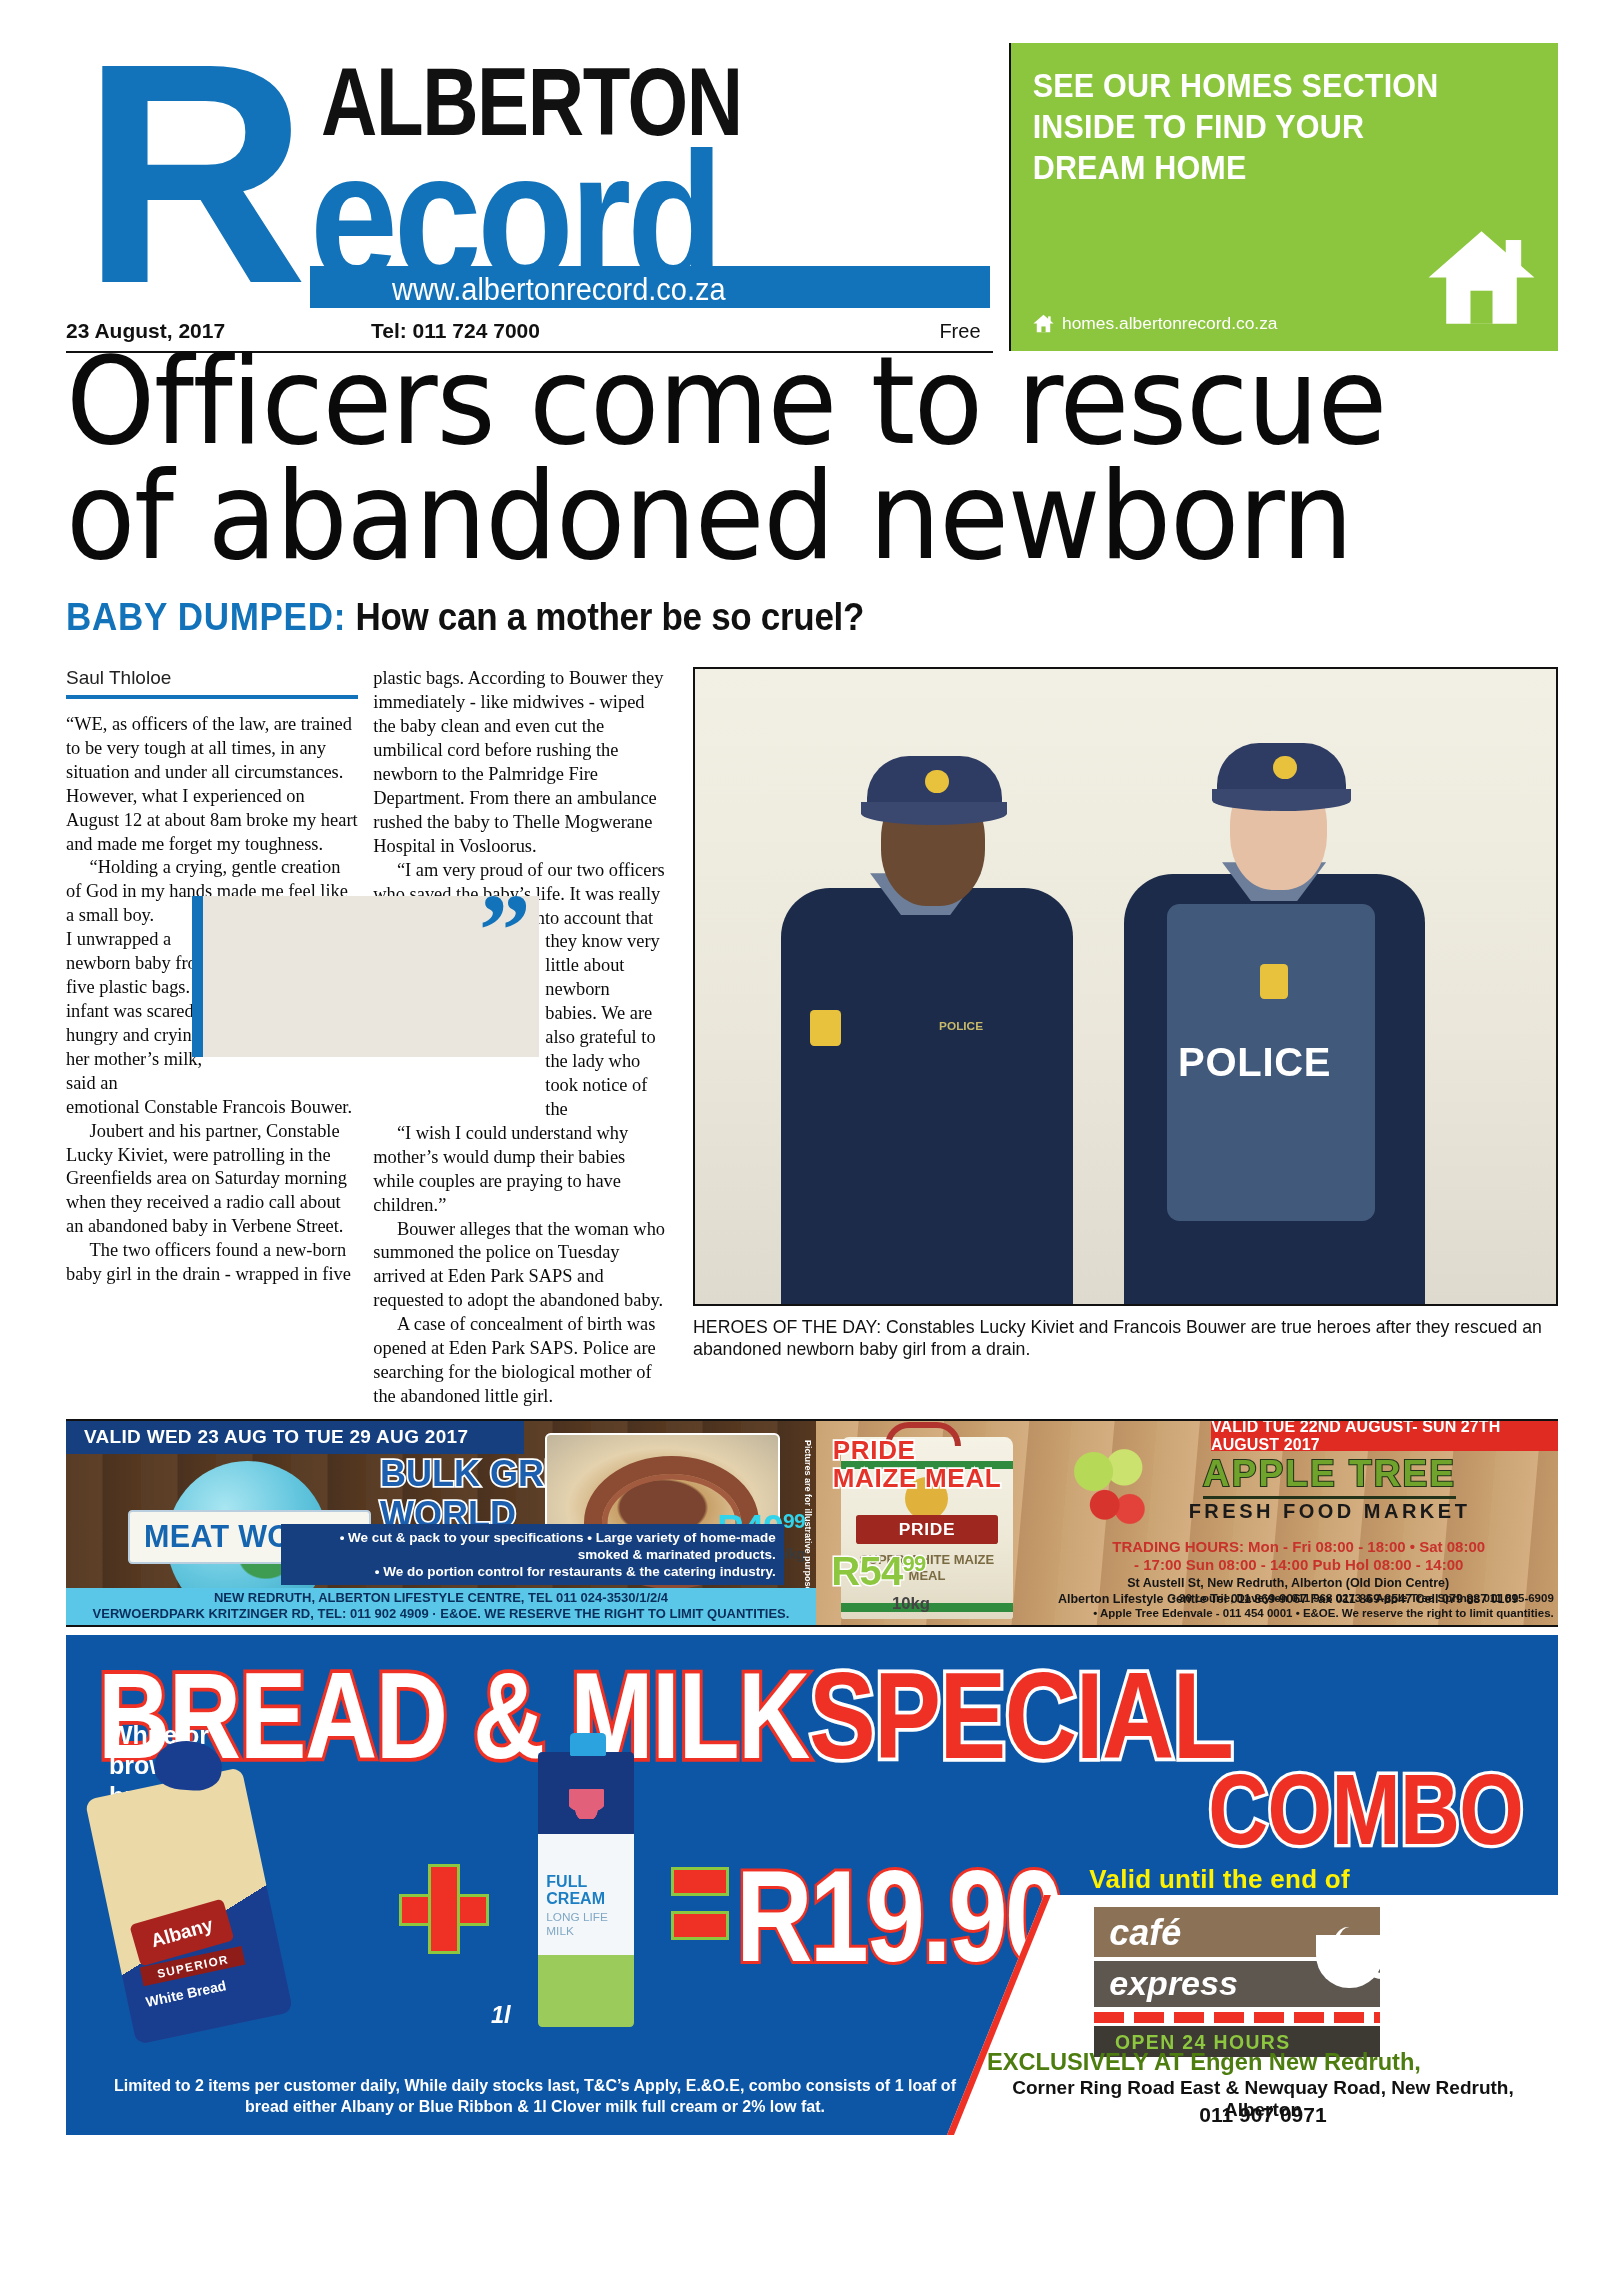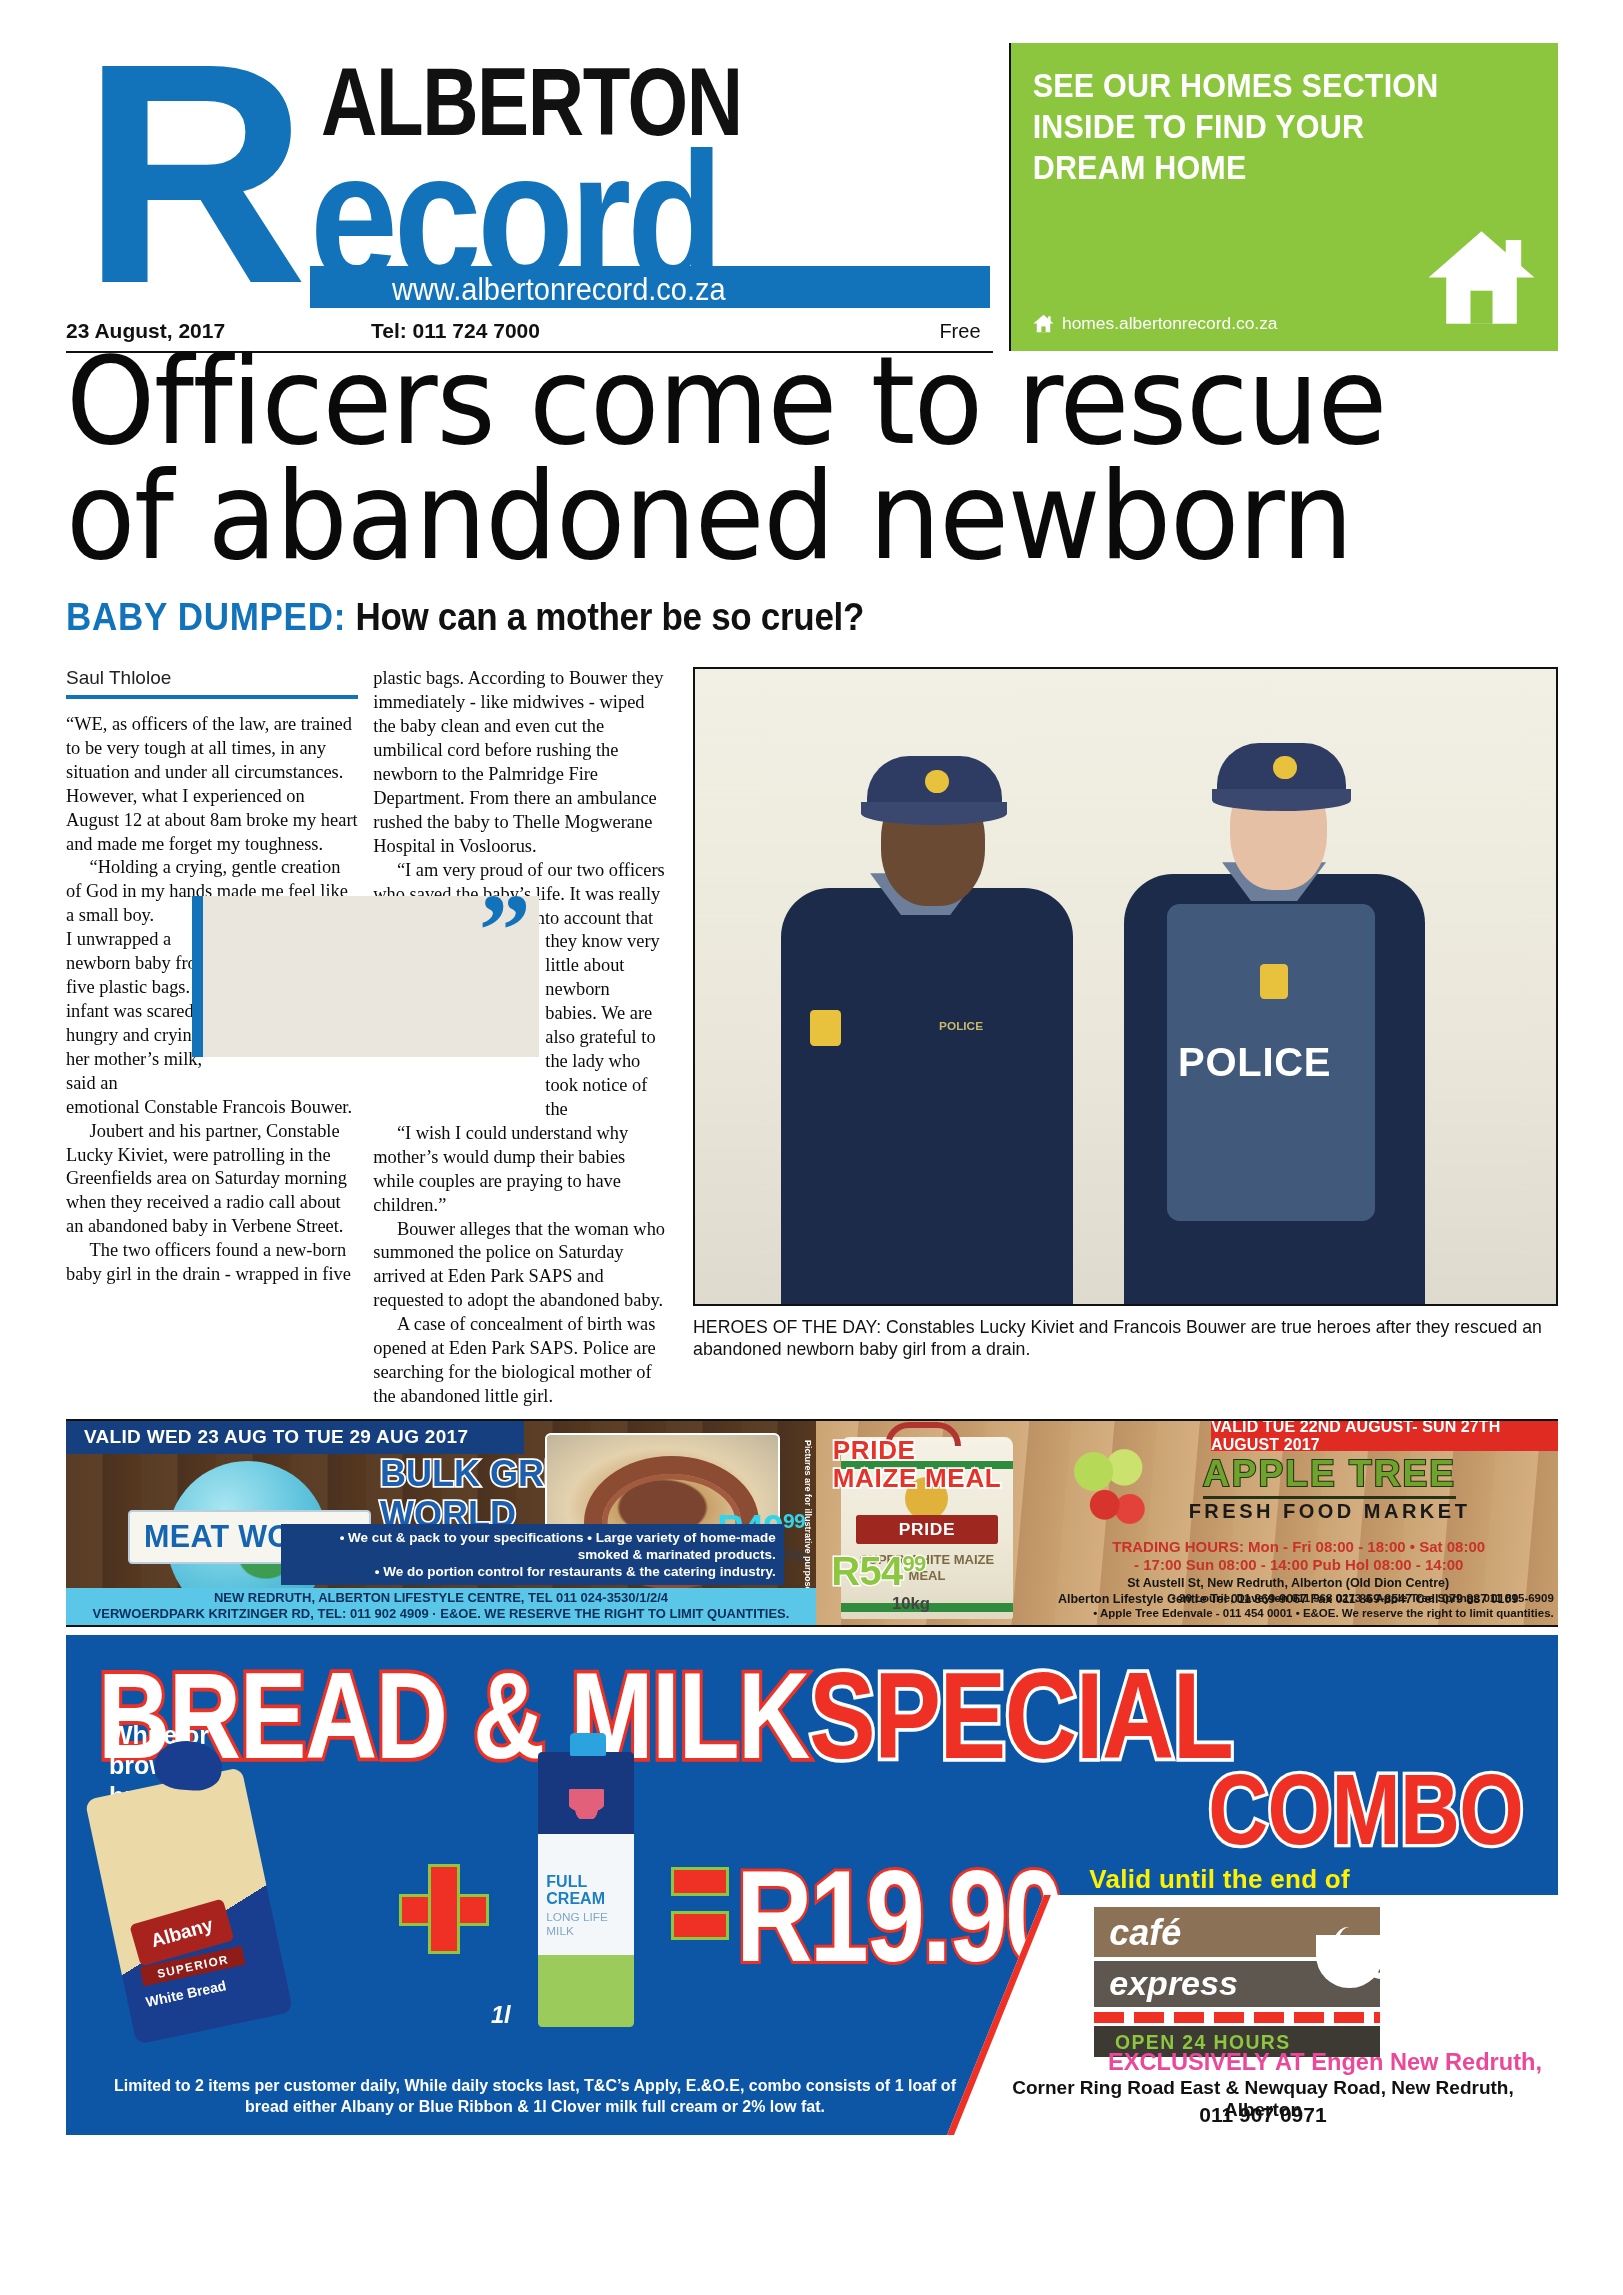--- a/index.html
+++ b/index.html
@@ -408,22 +408,22 @@
   .cafe-r3 { background: #3D3A33; height: 30.5px; margin-top: 3.5px; position: relative; }
   .cafe-r3 span { position:absolute; left: 21px; top: 4.9px; color: #8DC63F; font-weight: bold; font-size: 19.4px; letter-spacing: 1.4px; }
   .cafe-cup {
     position: absolute; right: -2.8px; top: 28px; width: 67px; height: 53px;
     background: #fff; border-radius: 0 0 33px 33px;
   }
   .cafe-cup::after { content:''; position:absolute; right:-18px; top: 5.6px; width: 26px; height: 26px;
     border: 6.2px solid #fff; border-radius: 50%; }
   .cafe-steam { position:absolute; right: 18px; top: -8.3px; width: 30.5px; height: 37px;
     border-left: 4.9px solid #fff; border-radius: 14px; transform: rotate(8deg); }
-  .cafe-text1 { position: absolute; left: 40px; top: 154px; width: 555px; text-align: right;
-    font-size: 23.6px; font-weight: bold; color: #ec4899; }
+  .cafe-text1 { position: absolute; left: 40px; top: 154px; width: 555px; text-align: left;
+    font-size: 23.6px; font-weight: bold; color: #4d7c0f; }
   .cafe-text2 { position: absolute; left: 28px; top: 182px; width: 576px; text-align: center;
     font-size: 19px; font-weight: bold; color: #111; }
   .cafe-text3 { position: absolute; left: 28px; top: 208px; width: 576px; text-align: center;
     font-size: 21px; font-weight: bold; color: #111; }
 </style>
 </head>
 <body>
 
 <div class="page">
 
@@ -485,21 +485,21 @@
         <p class="ind">The two officers found a new-born baby girl in the drain - wrapped in five</p>
       </div>
     </div>
 
     <div class="col col2">
       <div class="body-text">
         <p>plastic bags. According to Bouwer they immediately - like midwives - wiped the baby clean and even cut the umbilical cord before rushing the newborn to the Palmridge Fire Department. From there an ambulance rushed the baby to Thelle Mogwerane Hospital in Vosloorus.</p>
         <p class="ind">“I am very proud of our two officers who saved the baby’s life. It was really brave of them taking into account that</p>
         <p class="narrow-r">they know very little about newborn babies. We are also grateful to the lady who took notice of the</p>
         <p class="ind">“I wish I could understand why mother’s would dump their babies while couples are praying to have children.”</p>
-        <p class="ind">Bouwer alleges that the woman who summoned the police on Saturday arrived at Eden Park SAPS and requested to adopt the abandoned baby.</p>
+        <p class="ind">Bouwer alleges that the woman who summoned the police on Tuesday arrived at Eden Park SAPS and requested to adopt the abandoned baby.</p>
         <p class="ind">A case of concealment of birth was opened at Eden Park SAPS. Police are searching for the biological mother of the abandoned little girl.</p>
       </div>
     </div>
 
     <div class="pullquote">
       <div class="pq-marks">”</div>
     </div>
 
     <div class="photo-col">
       <div class="photo">

